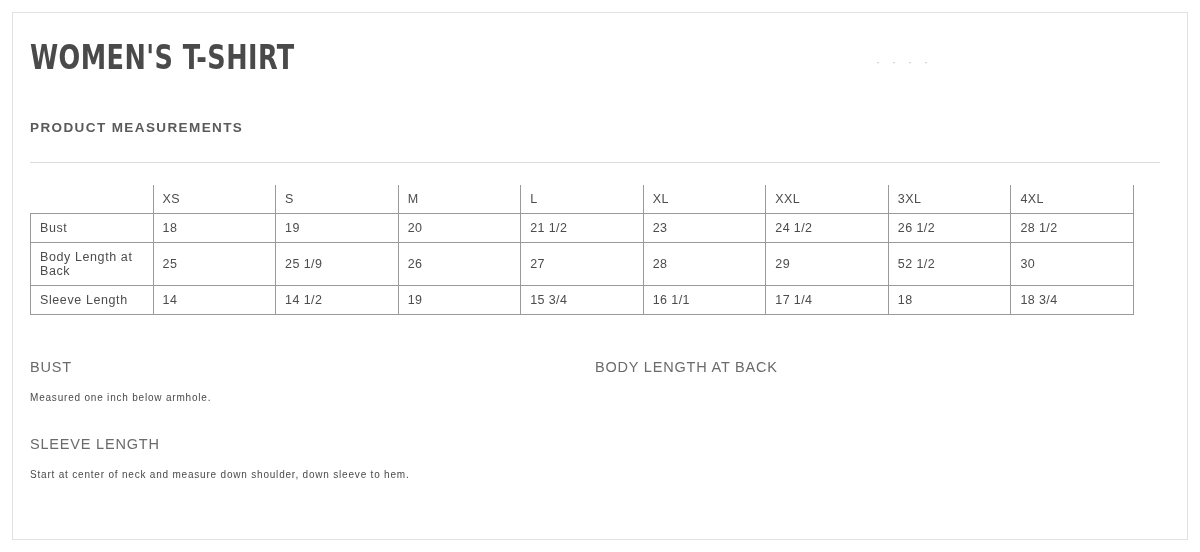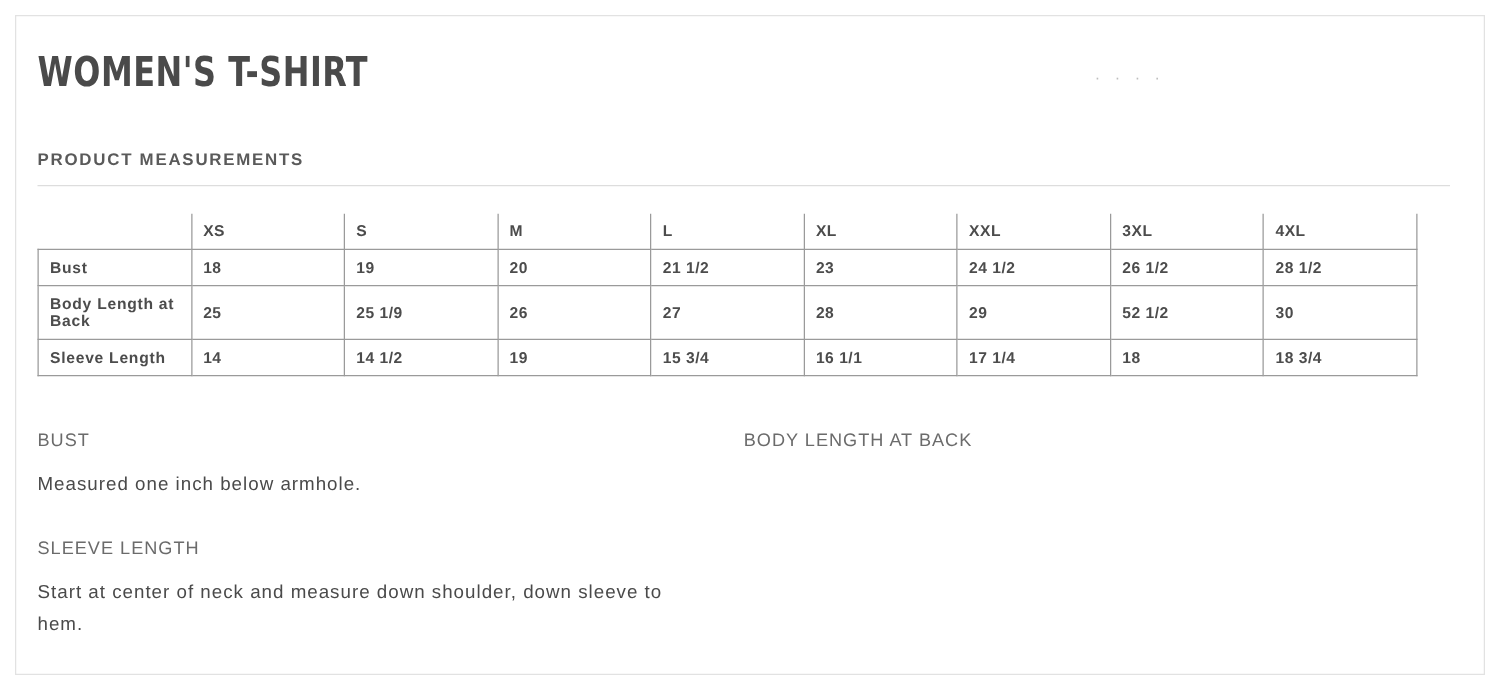--- a/index.html
+++ b/index.html
@@ -48,35 +48,35 @@
     color: #bdbdbd;
     font-size: 13px;
     letter-spacing: 4px;
   }
   .section-head {
     margin-top: 42px;
     font-size: 13.5px;
     font-weight: bold;
     letter-spacing: 1.4px;
     color: #5a5a5a;
-    padding-bottom: 13px;
+    padding-bottom: 27px;
     border-bottom: 1px solid #dddddd;
     width: 1130px;
   }
   table.meas {
     margin-top: 22px;
     border-collapse: collapse;
     width: 1104px;
     table-layout: fixed;
   }
   table.meas td, table.meas th {
     border: 1px solid #9a9a9a;
     font-size: 12.5px;
     color: #4c4c4c;
-    font-weight: bold;
+    font-weight: normal;
     text-align: left;
     padding: 7px 9px;
     letter-spacing: 0.4px;
     vertical-align: middle;
     height: 26px;
   }
   table.meas tr.head td {
     border-top: none;
     border-left: none;
     border-right: none;
@@ -106,21 +106,21 @@
     margin-bottom: 30px;
     padding-right: 40px;
   }
   .note-title {
     font-size: 14.5px;
     color: #6b6b6b;
     letter-spacing: 0.8px;
     margin-bottom: 14px;
   }
   .note-body {
-    font-size: 15px;
+    font-size: 10px;
     color: #4a4a4a;
     letter-spacing: 0.8px;
     line-height: 1.75;
     max-width: 500px;
   }
 </style>
 </head>
 <body>
 
 <div class="page">

